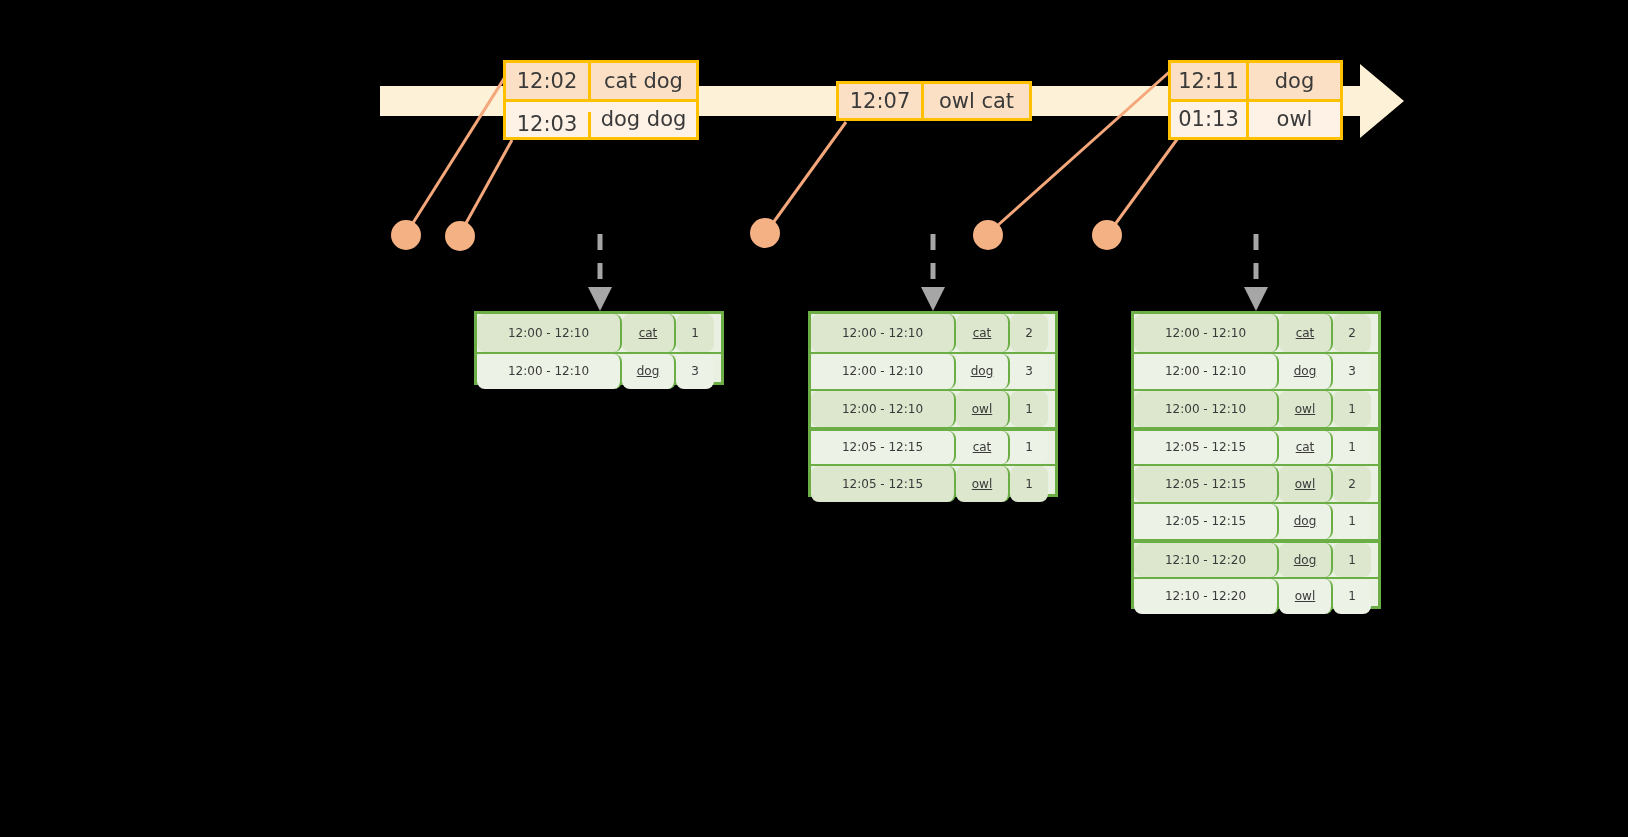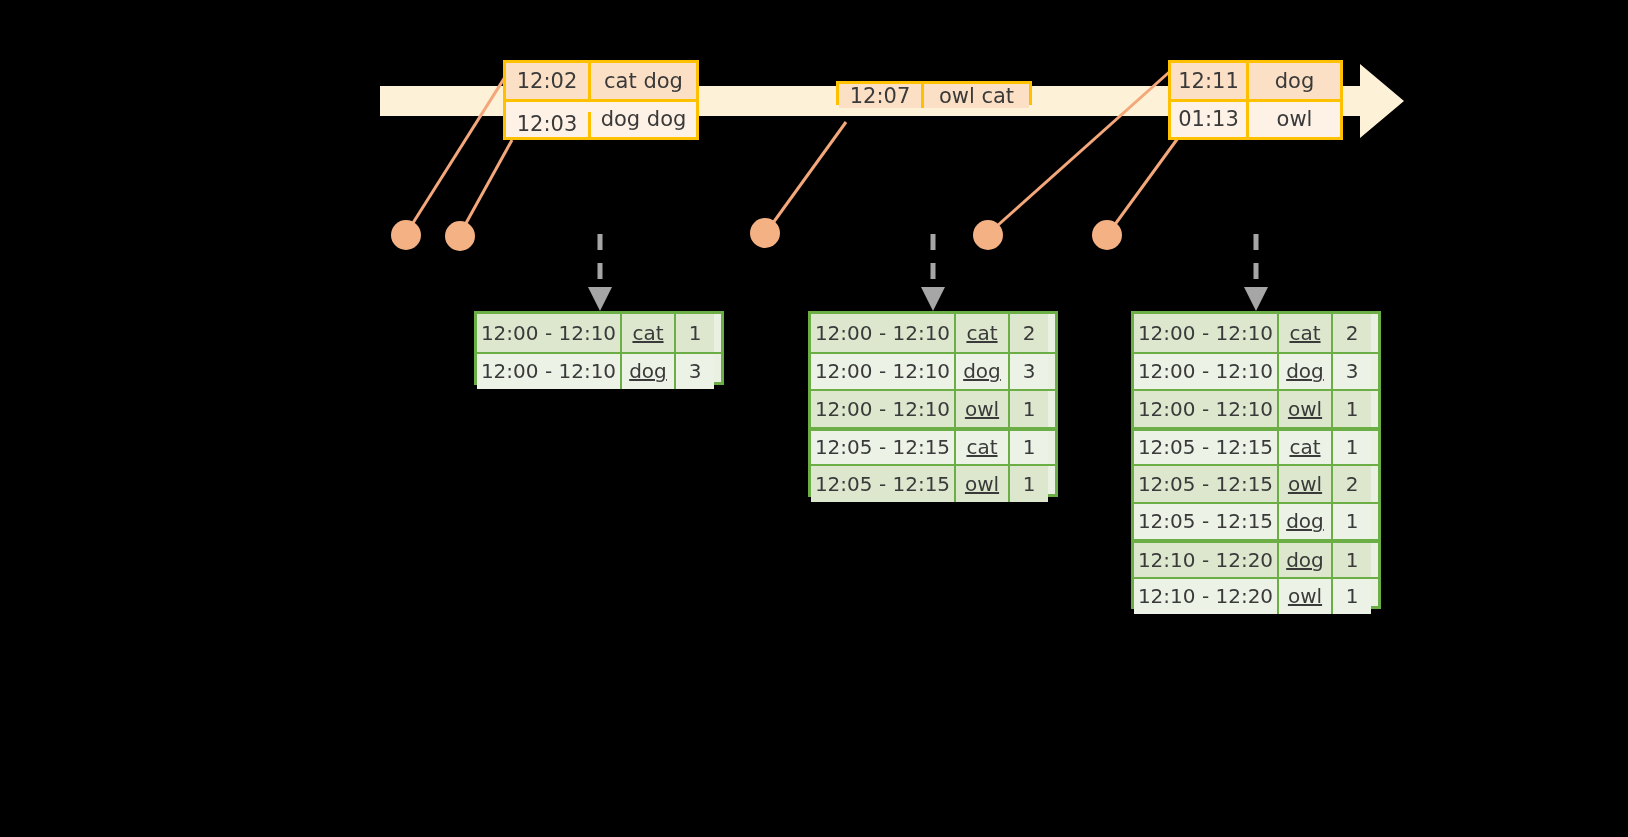--- a/index.html
+++ b/index.html
@@ -40,22 +40,23 @@
     border:3px solid #6BAE45;
     box-sizing:border-box;
     background:#EAF1E2;
     z-index:4;
   }
   .res-row{display:flex;height:37.5px;box-sizing:border-box;}
   .res-row + .res-row{border-top:2px solid #6BAE45;}
   .res-row.grp{border-top-width:4px;}
   .res-cell{
     display:flex;align-items:center;justify-content:center;
-    font-size:20px;box-sizing:border-box;
+    font-size:12px;box-sizing:border-box;
     border-right:2px solid #6BAE45;
+    border-radius:8px;
   }
   .res-cell:last-child{border-right:none;}
   .res-cell.c-win{width:145px;}
   .res-cell.c-word{width:54px;text-decoration:underline;}
   .res-cell.c-cnt{width:38px;}
   .res-row.alt .res-cell{background:#DCE7CE;}
   .res-row.alt2 .res-cell{background:#EDF2E7;}
 </style>
 </head>
 <body>
@@ -94,21 +95,21 @@
     <div class="evt-row shade-a">
       <div class="evt-time" style="width:82px;">12:02</div>
       <div class="evt-words">cat dog</div>
     </div>
     <div class="evt-row shade-b">
       <div class="evt-time" style="width:82px;margin-top:10px;">12:03</div>
       <div class="evt-words">dog dog</div>
     </div>
   </div>
 
-  <div class="evt-box" style="left:836px;top:81px;width:196px;height:24px;">
+  <div class="evt-box" style="left:836px;top:81px;width:196px;height:40px;justify-content:center;">
     <div class="evt-row shade-a">
       <div class="evt-time" style="width:82px;">12:07</div>
       <div class="evt-words">owl cat</div>
     </div>
   </div>
 
   <div class="evt-box" style="left:1168px;top:60px;width:175px;height:80px;">
     <div class="evt-row shade-a">
       <div class="evt-time" style="width:75px;">12:11</div>
       <div class="evt-words">dog</div>

